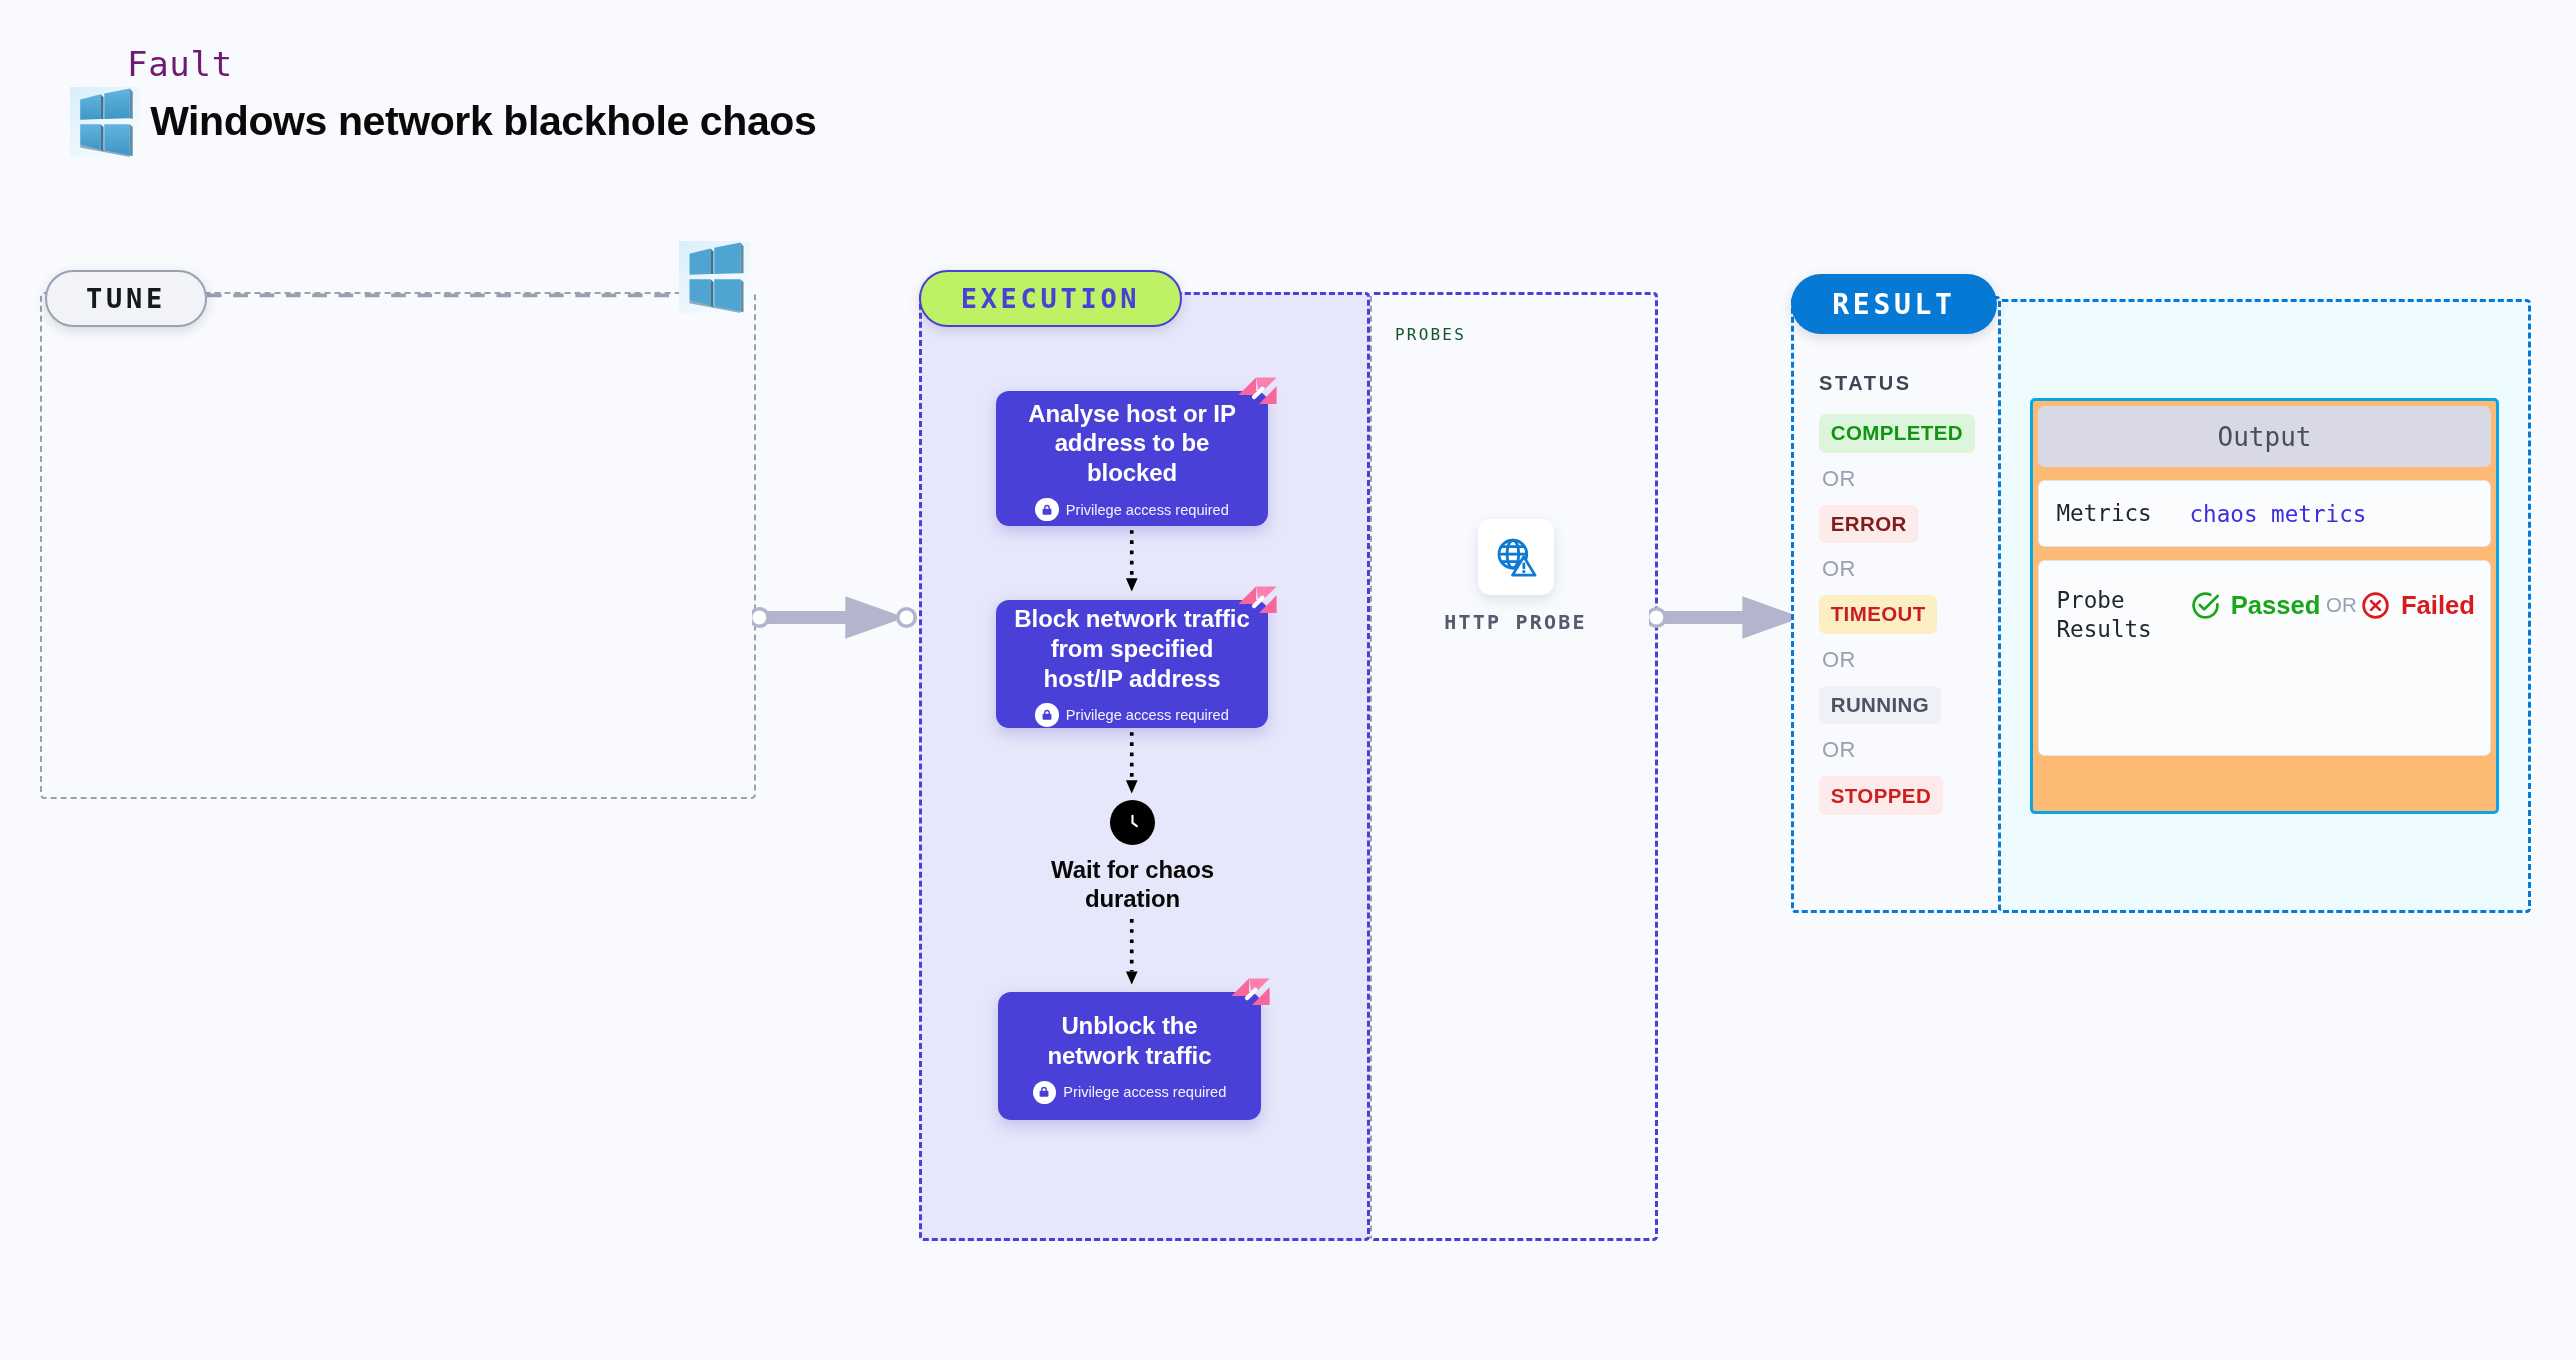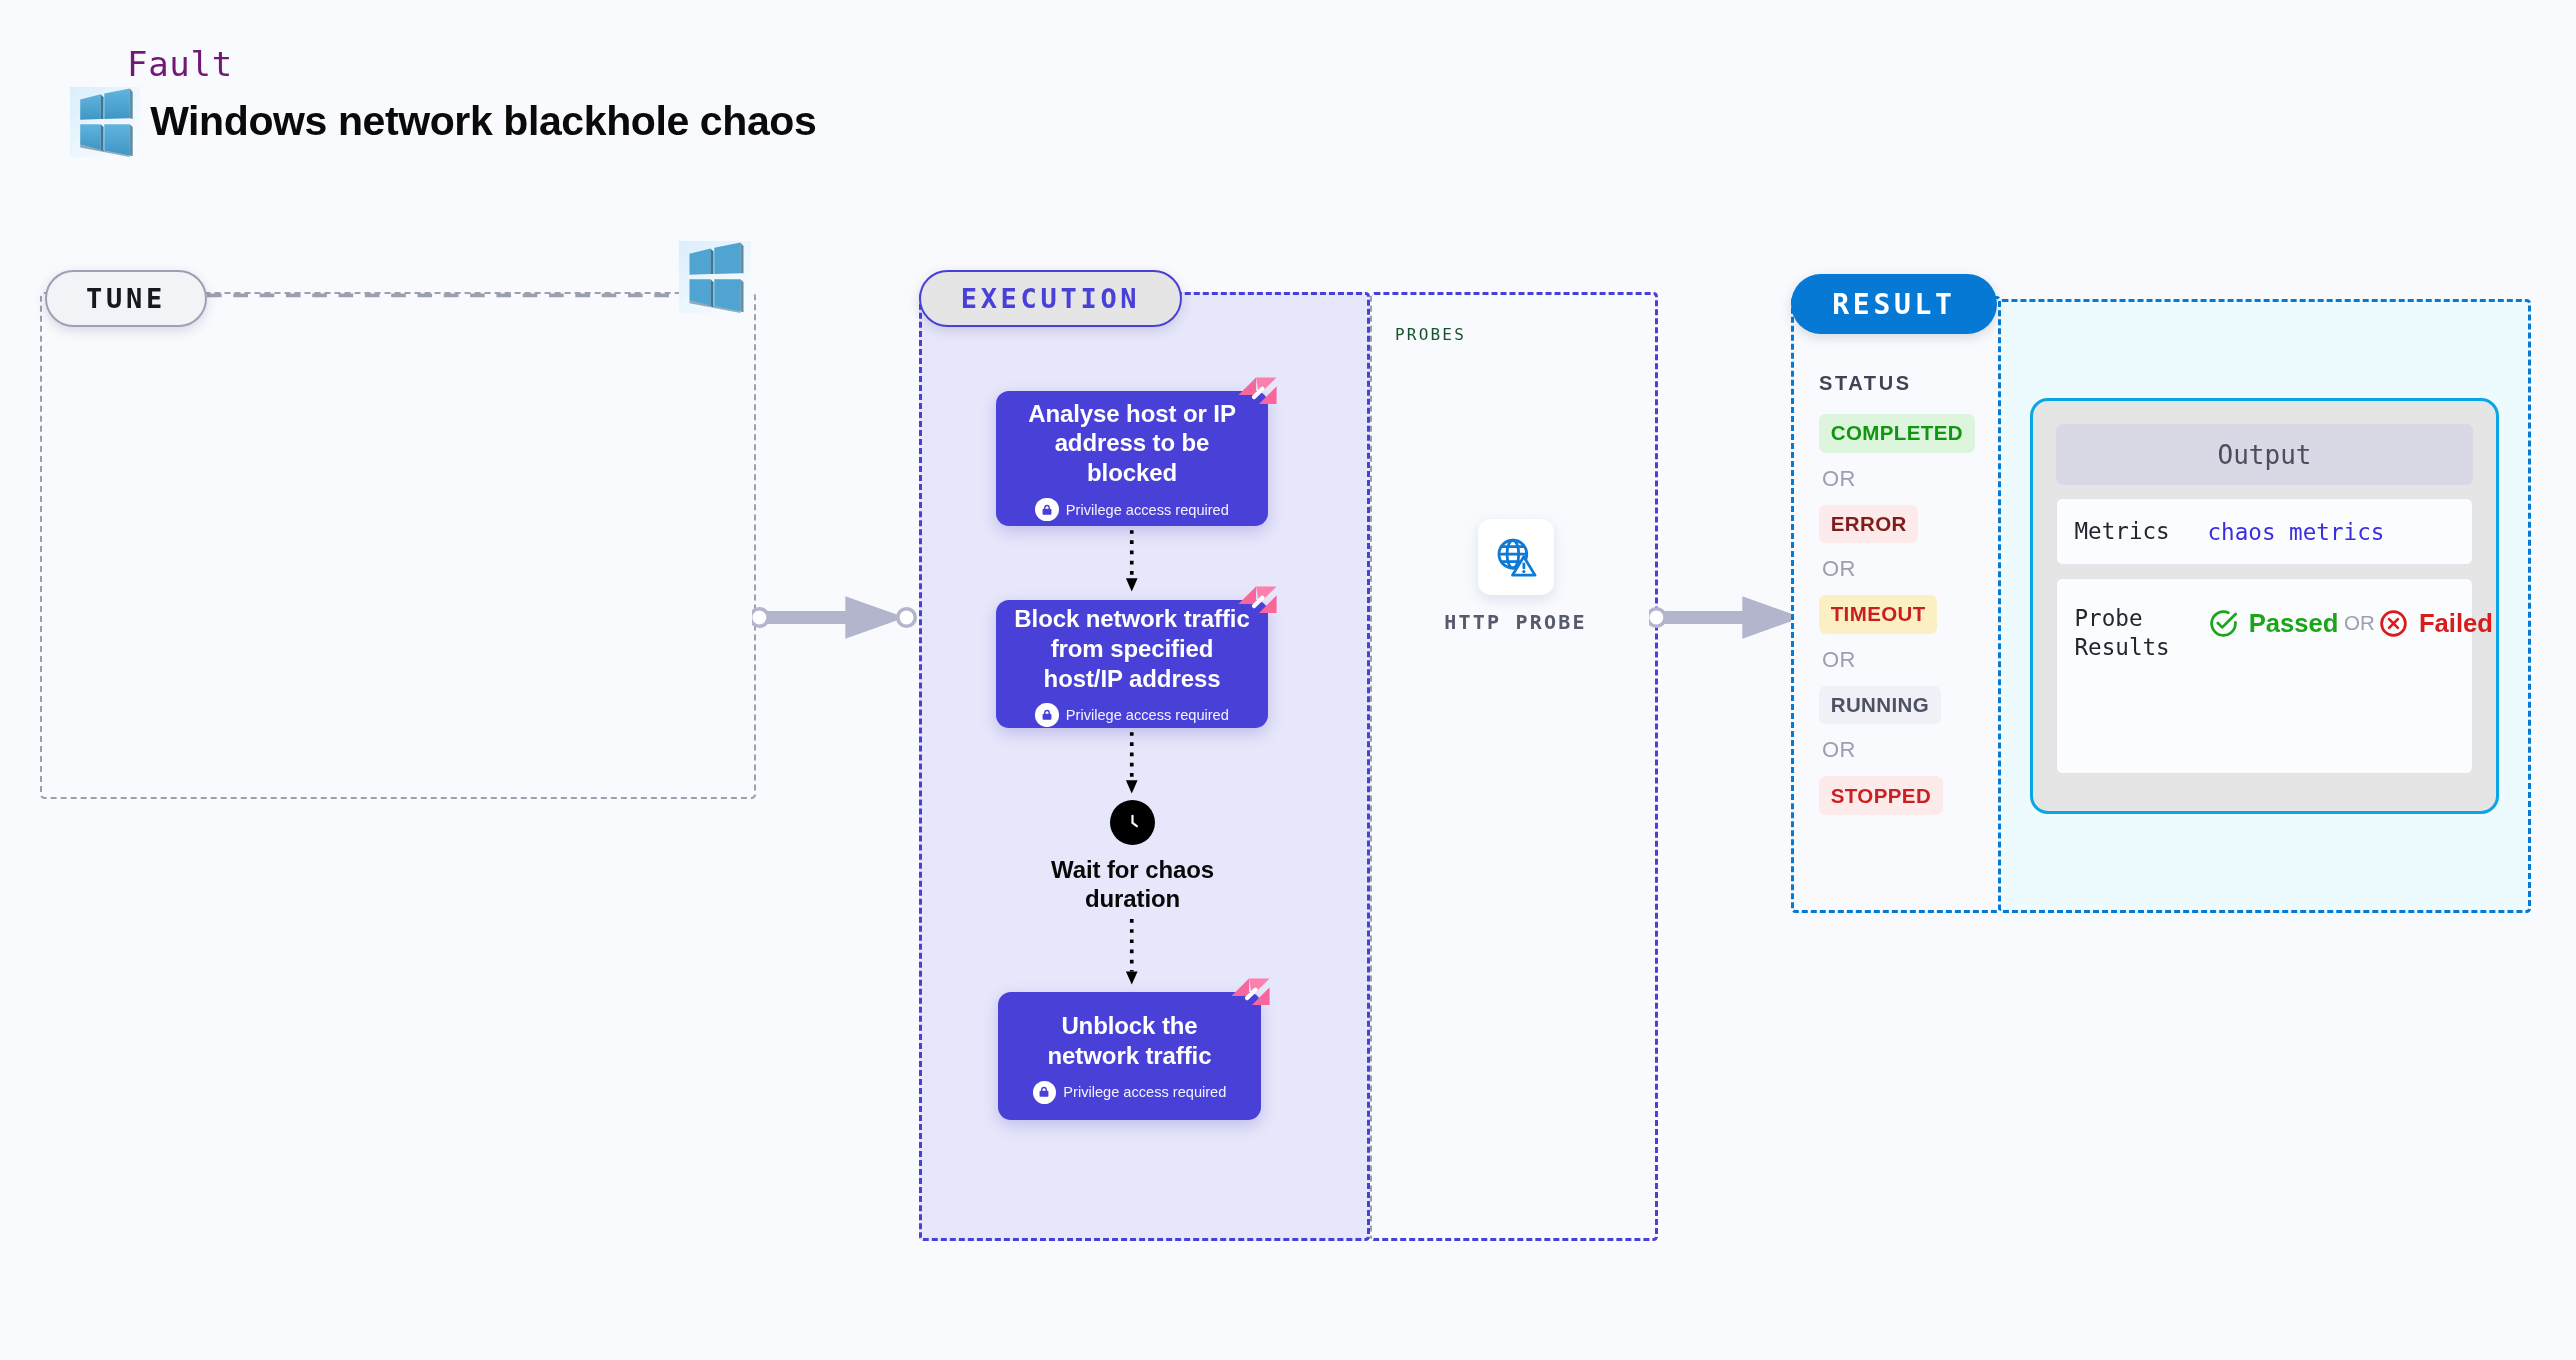--- a/index.html
+++ b/index.html
@@ -38,21 +38,21 @@
     border-radius: 730px; font-family: "DejaVu Sans Mono", monospace;
     font-weight: 700; z-index: 40; box-shadow: 0 3.7px 11.7px rgba(40,45,80,.16);
   }
   .badge-tune {
     left: 45px; top: 270px; width: 162px; height: 57px;
     background: #f2f3f7; border: 2.9px solid #9d9fb4; color: #16181f;
     font-size: 27px; letter-spacing: 3.7px;
   }
   .badge-exec {
     left: 919px; top: 270px; width: 263px; height: 57px;
-    background: #e5e5e5; border: 2.9px solid #4940d8; color: #4940d8;
+    background: #bef264; border: 2.9px solid #4940d8; color: #4940d8;
     font-size: 27px; letter-spacing: 3.7px;
   }
   .badge-result {
     left: 1791px; top: 274px; width: 206px; height: 60px;
     background: #0579d3; border: none; color: #ffffff;
     font-size: 28px; letter-spacing: 3.7px;
   }
 
   
   .region { position: absolute; border-style: dashed; }
@@ -168,21 +168,21 @@
     display: inline-block; border-radius: 6.6px; padding: 7.3px 11.7px;
     font-size: 20.5px; font-weight: 700; letter-spacing: 0.4px;
   }
   .or-txt {
     font-size: 22px; color: #9aa0b0; margin: 13px 0 13px 2.9px; letter-spacing: 0.4px;
   }
 
   
   .out-card {
     position: absolute; left: 2030px; top: 398px; width: 469px; height: 416px;
-    background: #e5e5e5; border: 3.7px solid #08a6e4; border-radius: 18px; padding: 23px;
+    background: #fdba74; border: 3.7px solid #08a6e4; border-radius: 5px; padding: 5px;
   }
   .out-header {
     height: 61px; background: #d8d9e5; border-radius: 6.6px;
     display: flex; align-items: center; justify-content: center;
     font-family: "DejaVu Sans Mono", monospace; font-size: 26px;
     font-weight: 400; color: #4a4e60;
   }
   .out-row {
     margin-top: 13px; background: #fbfcfe; border: 1.5px solid #e0e3ec;
     border-radius: 6.6px; display: flex; align-items: center; padding: 14.6px 17.5px;

